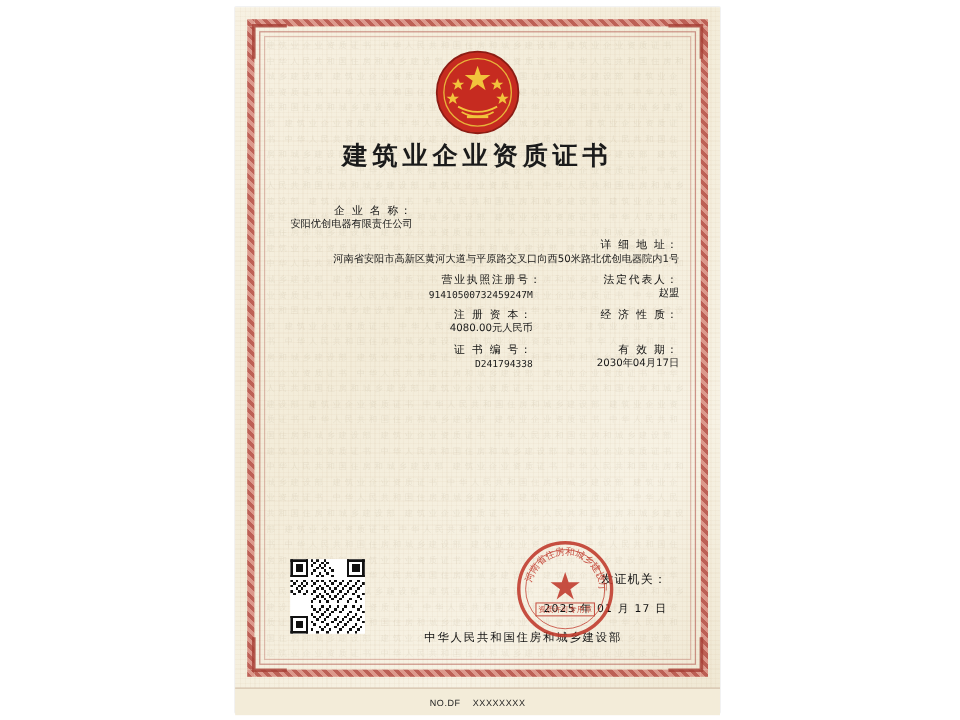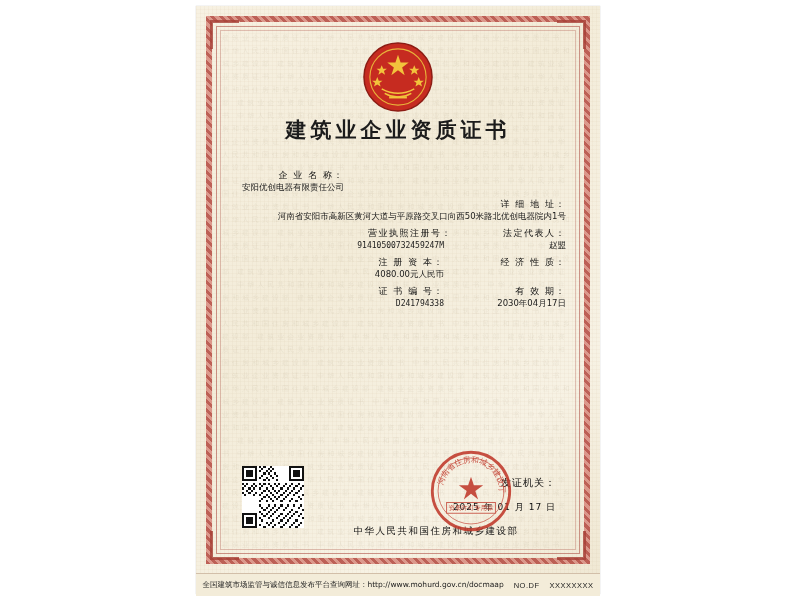--- a/index.html
+++ b/index.html
@@ -510,18 +510,17 @@
         <textPath href="#sealarc" startOffset="6%">河南省住房和城乡建设厅</textPath>
       </text>
       <polygon fill="#c0392b" points="60,40 64,52 77,52 66,60 70,72 60,64 50,72 54,60 43,52 56,52"></polygon>
       <rect x="26" y="76" width="68" height="15" fill="none" stroke="#c0392b" stroke-width="1.2"></rect>
       <text x="60" y="87" text-anchor="middle" font-size="9" fill="#c0392b" font-family="DejaVu Sans, sans-serif">资质许可专用章</text>
     </svg>
 
   </div>
 
   <div class="footer">
-    <span>全国建筑市场监管与诚信信息发布平台查询网址：http://www.mohurd.gov.cn/docmaap</span>
     <span class="code">NO.DF</span>
     <span class="code">XXXXXXXX</span>
   </div>
 
 </div>
 
 </body></html>

